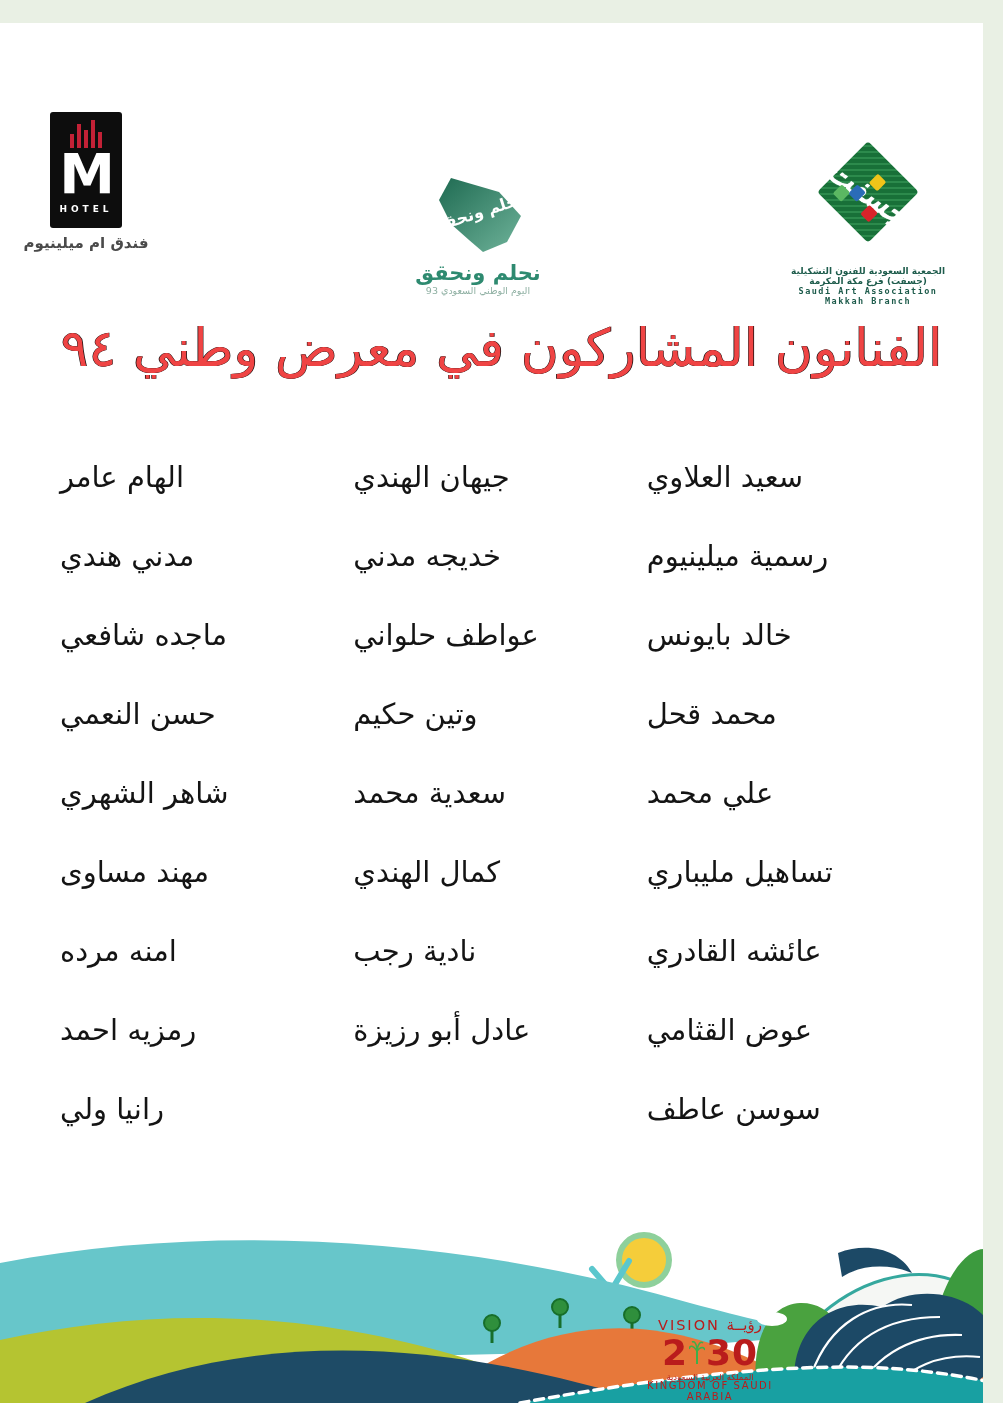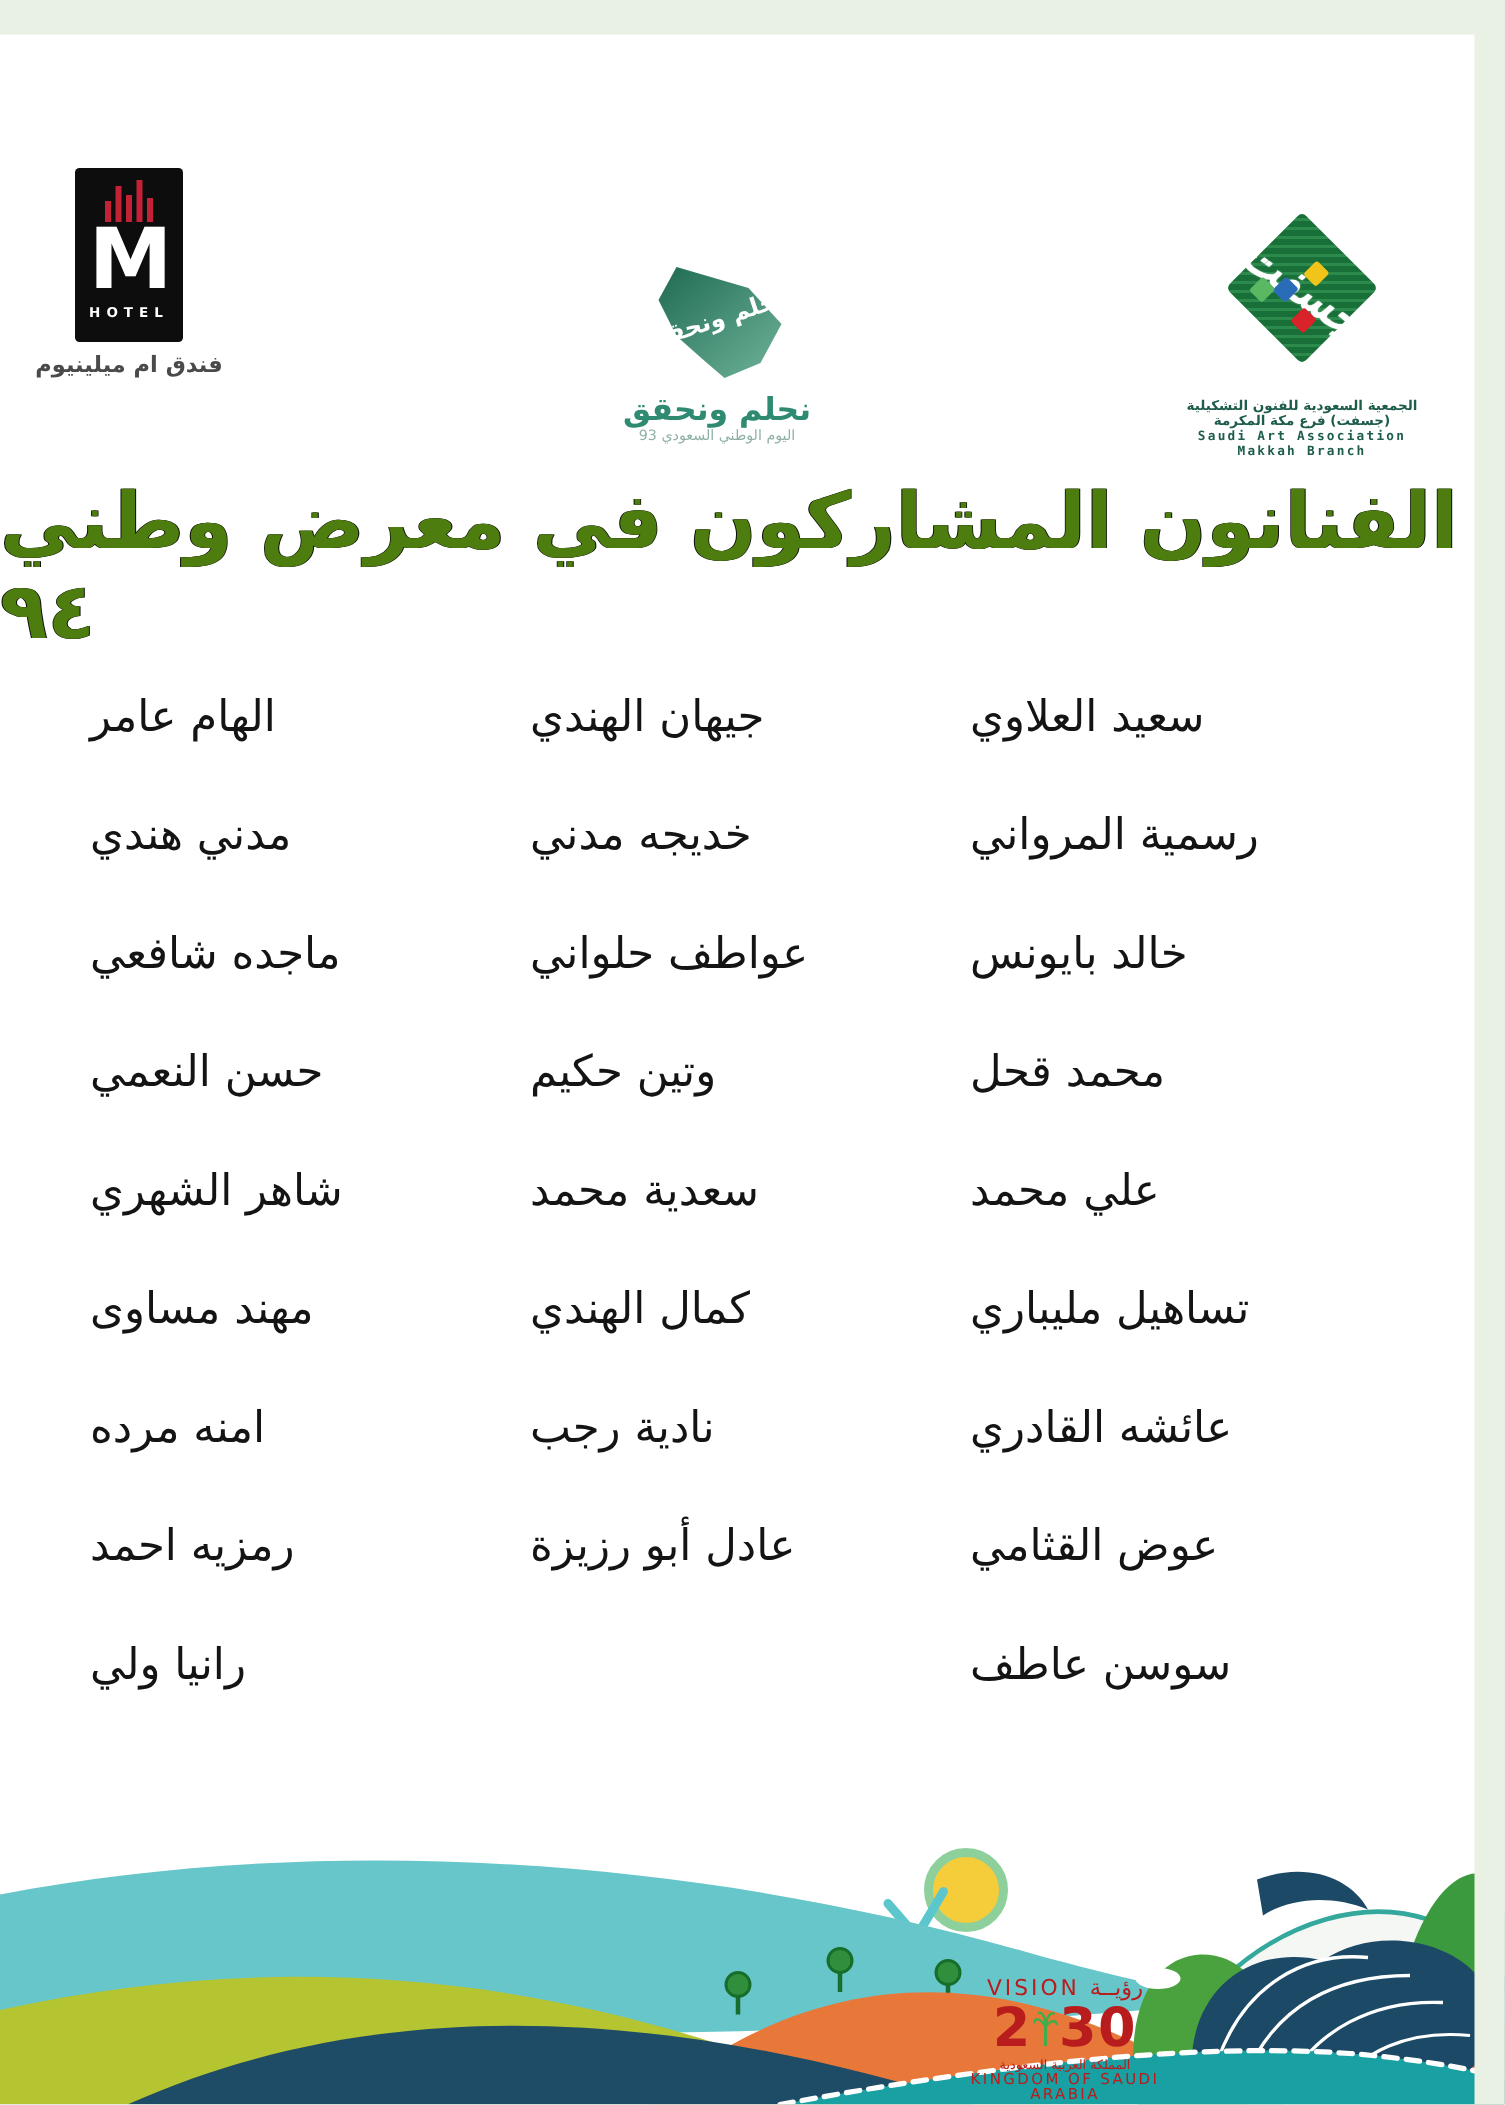--- a/index.html
+++ b/index.html
@@ -40,22 +40,22 @@
     transform:rotate(-10deg);text-shadow:0 0 1px #fff;}
   .sq{position:absolute;width:12px;height:13px;border-radius:2px;}
   .sq.y{left:30px;top:16px;background:#f0c419;}
   .sq.b{left:23px;top:38px;background:#2b6cb8;}
   .sq.g{left:12px;top:49px;background:#5bb862;}
   .sq.r{left:46px;top:44px;background:#d8232a;}
   .art-cap-ar{font-size:9px;font-weight:700;color:#1e5c4c;direction:rtl;margin-top:4px;}
   .art-cap-en{font-size:8.5px;font-weight:700;color:#1e5c4c;letter-spacing:1.5px;font-family:"DejaVu Sans Mono",monospace;}
 
   
-  .title{position:absolute;left:0;top:318px;width:100%;margin:0;text-align:left;
-    direction:rtl;font-size:52px;font-weight:700;color:#4d7c0f;
+  .title{position:absolute;left:0;top:318px;width:100%;margin:0;text-align:center;
+    direction:rtl;font-size:52px;font-weight:400;color:#ef4444;
     text-shadow:0.6px 0 #0c0c0c, -0.6px 0 #0c0c0c;}
 
   
   .names{position:absolute;left:60px;top:437px;width:880px;
     display:grid;grid-template-columns:repeat(3,1fr);grid-auto-rows:79px;
     direction:rtl;align-items:center;}
   .names .cell{text-align:left;font-size:29px;color:#141414;direction:rtl;line-height:34px;}
 
   
   .footer-art{position:absolute;left:0;bottom:0;width:1003px;height:190px;display:block;}
@@ -117,21 +117,21 @@
     <div class="art-cap-ar">الجمعية السعودية للفنون التشكيلية (جسفت) فرع مكة المكرمة</div>
     <div class="art-cap-en">Saudi Art Association Makkah Branch</div>
   </div>
 
   <h1 class="title">الفنانون المشاركون في معرض وطني ٩٤</h1>
 
   <div class="names">
     <div class="cell">سعيد العلاوي</div>
     <div class="cell">جيهان الهندي</div>
     <div class="cell">الهام عامر</div>
-    <div class="cell">رسمية المرواني</div>
+    <div class="cell">رسمية ميلينيوم</div>
     <div class="cell">خديجه مدني</div>
     <div class="cell">مدني هندي</div>
     <div class="cell">خالد بايونس</div>
     <div class="cell">عواطف حلواني</div>
     <div class="cell">ماجده شافعي</div>
     <div class="cell">محمد قحل</div>
     <div class="cell">وتين حكيم</div>
     <div class="cell">حسن النعمي</div>
     <div class="cell">علي محمد</div>
     <div class="cell">سعدية محمد</div>

